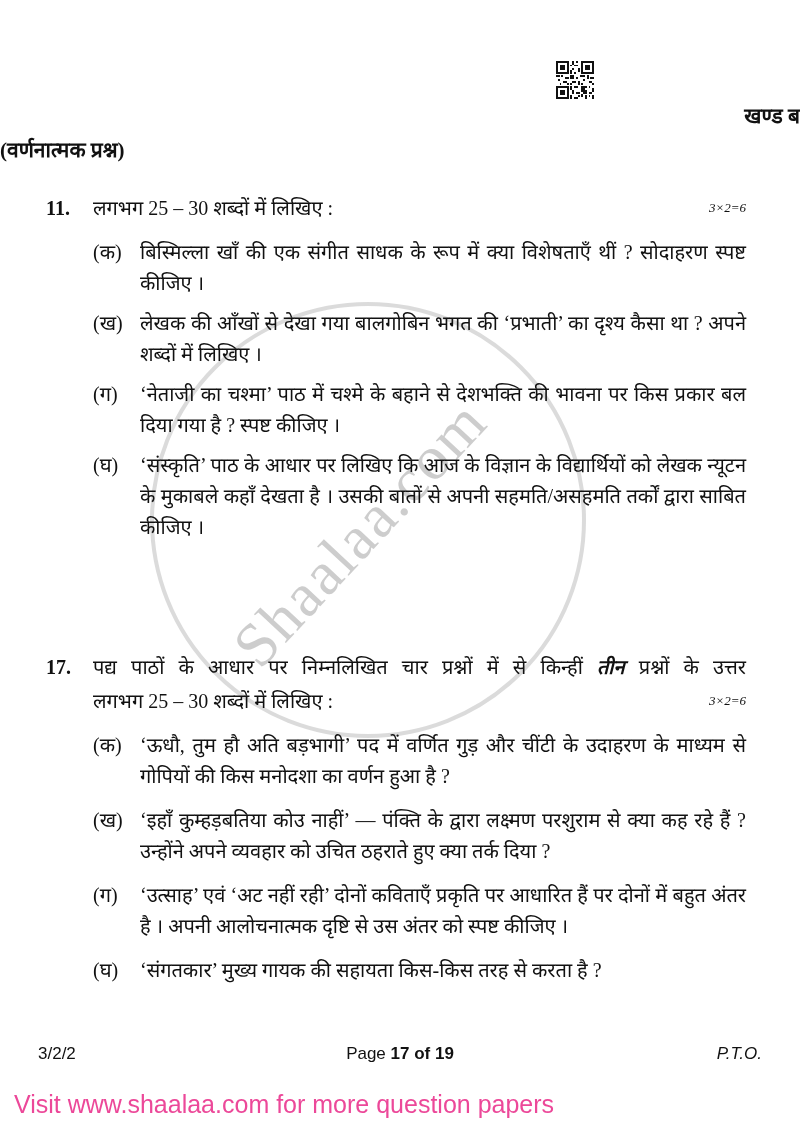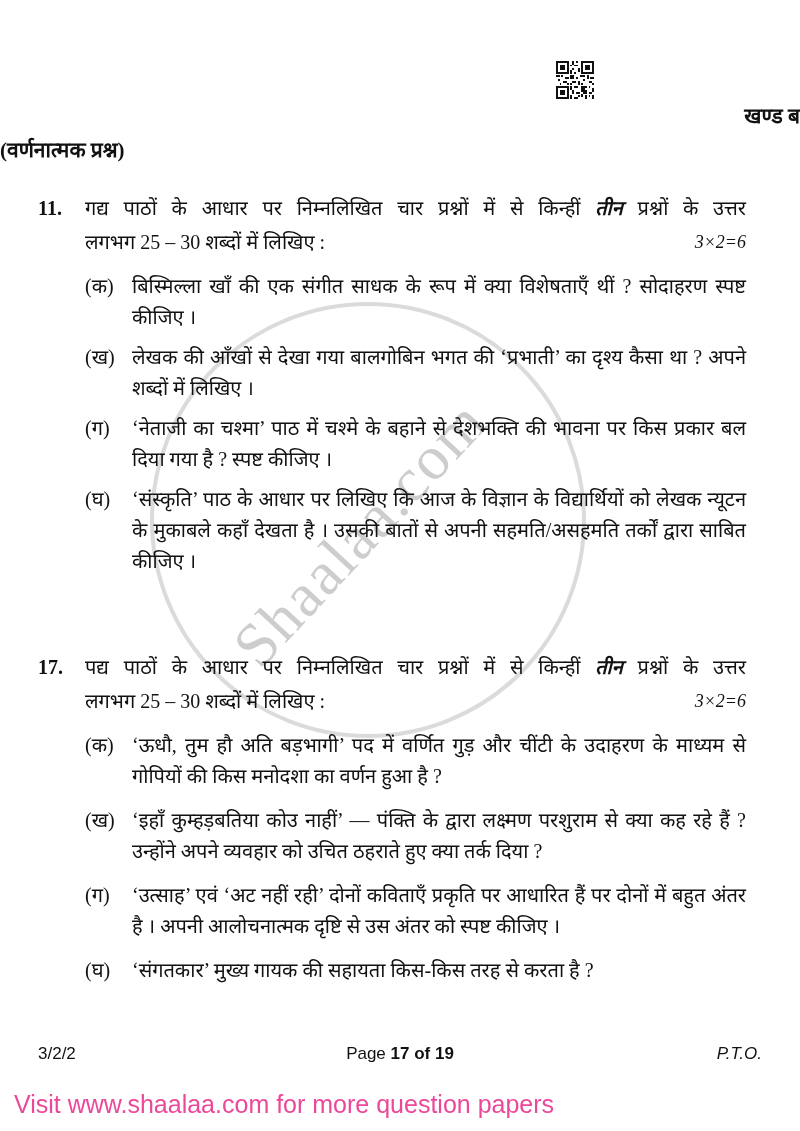--- a/index.html
+++ b/index.html
@@ -57,36 +57,37 @@
     left: 38px; width: 708px;
     display: flex;
     font-size: 20px;
   }
   .q11 { top: 191px; }
   .q12 { top: 650px; }
   .q-num {
     width: 47px; flex-shrink: 0;
     font-weight: bold;
     line-height: 34px;
+    margin-left: 8px;
   }
   .q-body { flex: 1; min-width: 0; }
   .intro-line1 {
     line-height: 34px;
     text-align: justify;
     text-align-last: justify;
     white-space: nowrap;
   }
   .intro-bold { font-weight: bold; font-style: italic; }
   .intro-line2 {
     line-height: 34px;
     display: flex;
     justify-content: space-between;
     align-items: flex-start;
   }
-  .marks { font-style: italic; font-size: 18px; }
+  .marks { font-style: italic; font-size: 13px; }
 
   .parts { margin-top: 12px; }
   .part { display: flex; margin-bottom: 9px; }
   .q12 .part { margin-bottom: 13px; }
   .part-label { width: 47px; flex-shrink: 0; line-height: 31px; }
   .part-text { flex: 1; line-height: 31px; text-align: justify; }
 
   
   .footer {
     position: absolute;
@@ -141,21 +142,20 @@
                  M14 14h3v1h-1v2h-2z M18 14h1v1h-1z M20 15h1v2h-1z M15 16h2v2h-2z M18 17h2v1h-2z M14 18h1v2h-1z M16 19h1v2h-1z M18 19h1v1h-1z M20 19h1v2h-1z"></path>
       </g>
     </svg>
 
     <div class="section-title">खण्ड ब</div>
     <div class="section-subtitle">(वर्णनात्मक प्रश्न)</div>
 
     <div class="question q11">
       <div class="q-num">11.</div>
       <div class="q-body">
-        <div class="intro-line1"><span>गद्य पाठों के आधार पर निम्नलिखित चार प्रश्नों में से किन्हीं</span> <span class="intro-bold">तीन</span> <span>प्रश्नों के उत्तर</span></div>
         <div class="intro-line2">
           <span>लगभग 25 – 30 शब्दों में लिखिए :</span>
           <span class="marks">3×2=6</span>
         </div>
         <div class="parts">
           <div class="part">
             <div class="part-label">(क)</div>
             <div class="part-text">बिस्मिल्ला खाँ की एक संगीत साधक के रूप में क्या विशेषताएँ थीं ? सोदाहरण स्पष्ट कीजिए ।</div>
           </div>
           <div class="part">

